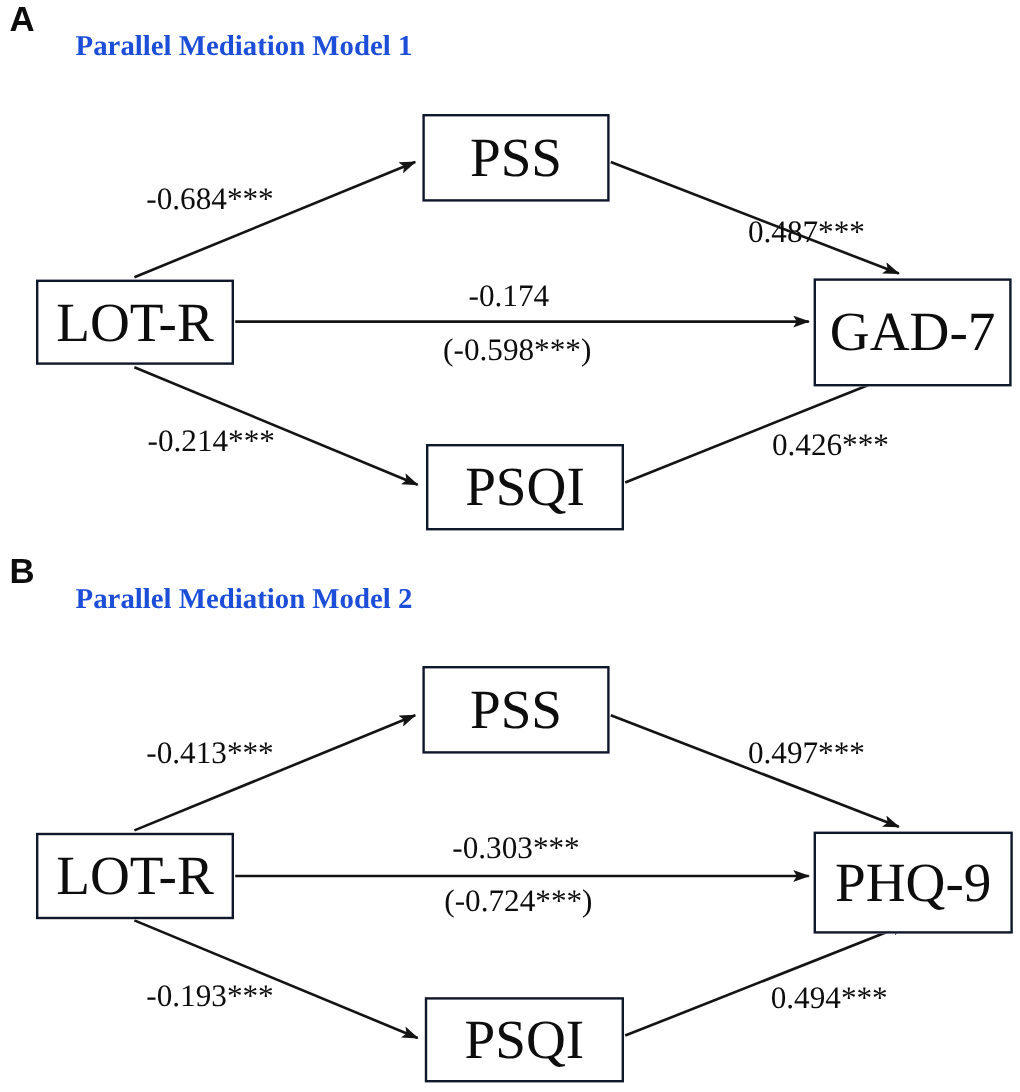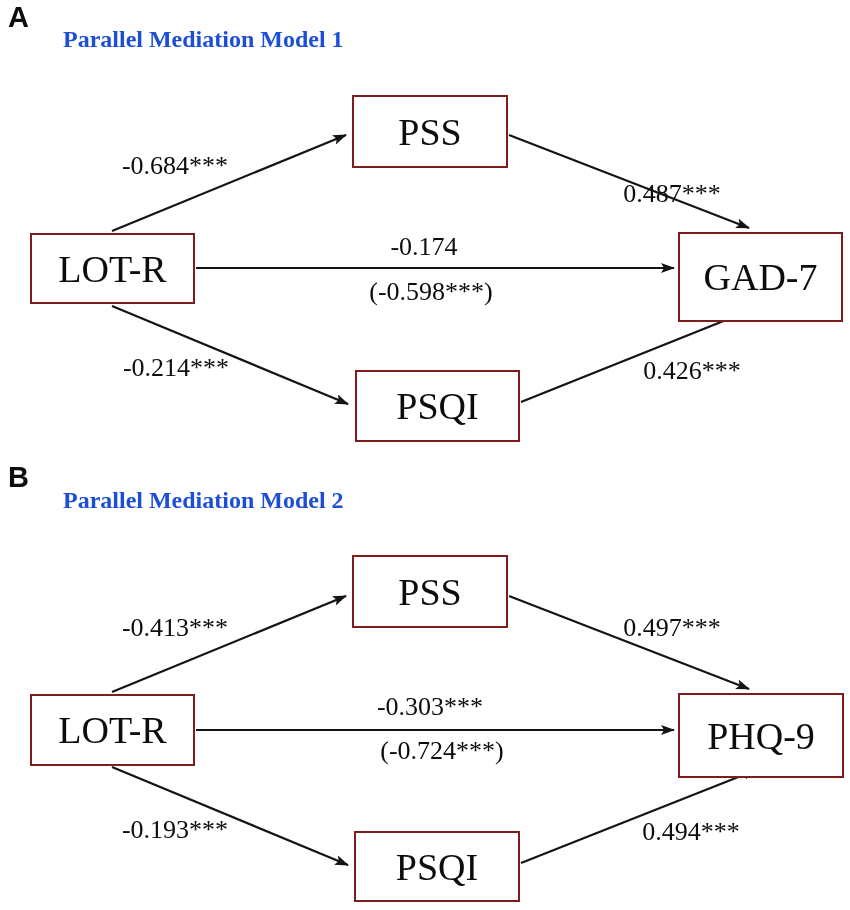--- a/index.html
+++ b/index.html
@@ -45,25 +45,25 @@
     font-size: 24px;
     line-height: 1.05;
     color: #1d4ed8;
     white-space: nowrap;
   }
   .node-box {
     position: absolute;
     z-index: 2;
     box-sizing: border-box;
     background: #ffffff;
-    border: 2px solid #7f1d1d;
+    border: 2px solid #0f172a;
     display: flex;
     align-items: center;
     justify-content: center;
-    font-size: 38px;
+    font-size: 46px;
     line-height: 1;
     color: #0d0d0d;
     white-space: nowrap;
   }
   .coef {
     position: absolute;
     z-index: 2;
     transform: translate(-50%, -50%);
     font-size: 26px;
     line-height: 1;
@@ -86,21 +86,21 @@
   
   .b-letter { left: 8px;  top: 463px; }
   .b-title  { left: 63px; top: 488px; }
   .b-pss    { left: 352px; top: 555px; width: 156px; height: 73px; }
   .b-lotr   { left: 30px;  top: 694px; width: 165px; height: 72px; }
   .b-phq9   { left: 678px; top: 693px; width: 166px; height: 85px; }
   .b-psqi   { left: 354px; top: 831px; width: 166px; height: 71px; }
   .b-coef-a1     { left: 175px; top: 628px; }
   .b-coef-b1     { left: 672px; top: 628px; }
   .b-coef-direct { left: 430px; top: 707px; }
-  .b-coef-total  { left: 442px; top: 751px; }
+  .b-coef-total  { left: 432px; top: 751px; }
   .b-coef-a2     { left: 175px; top: 830px; }
   .b-coef-b2     { left: 691px; top: 832px; }
 </style>
 </head>
 <body>
 
 <div class="figure">
 
   <svg class="arrow-layer" viewBox="0 0 850 910" xmlns="http://www.w3.org/2000/svg">
     <defs>

